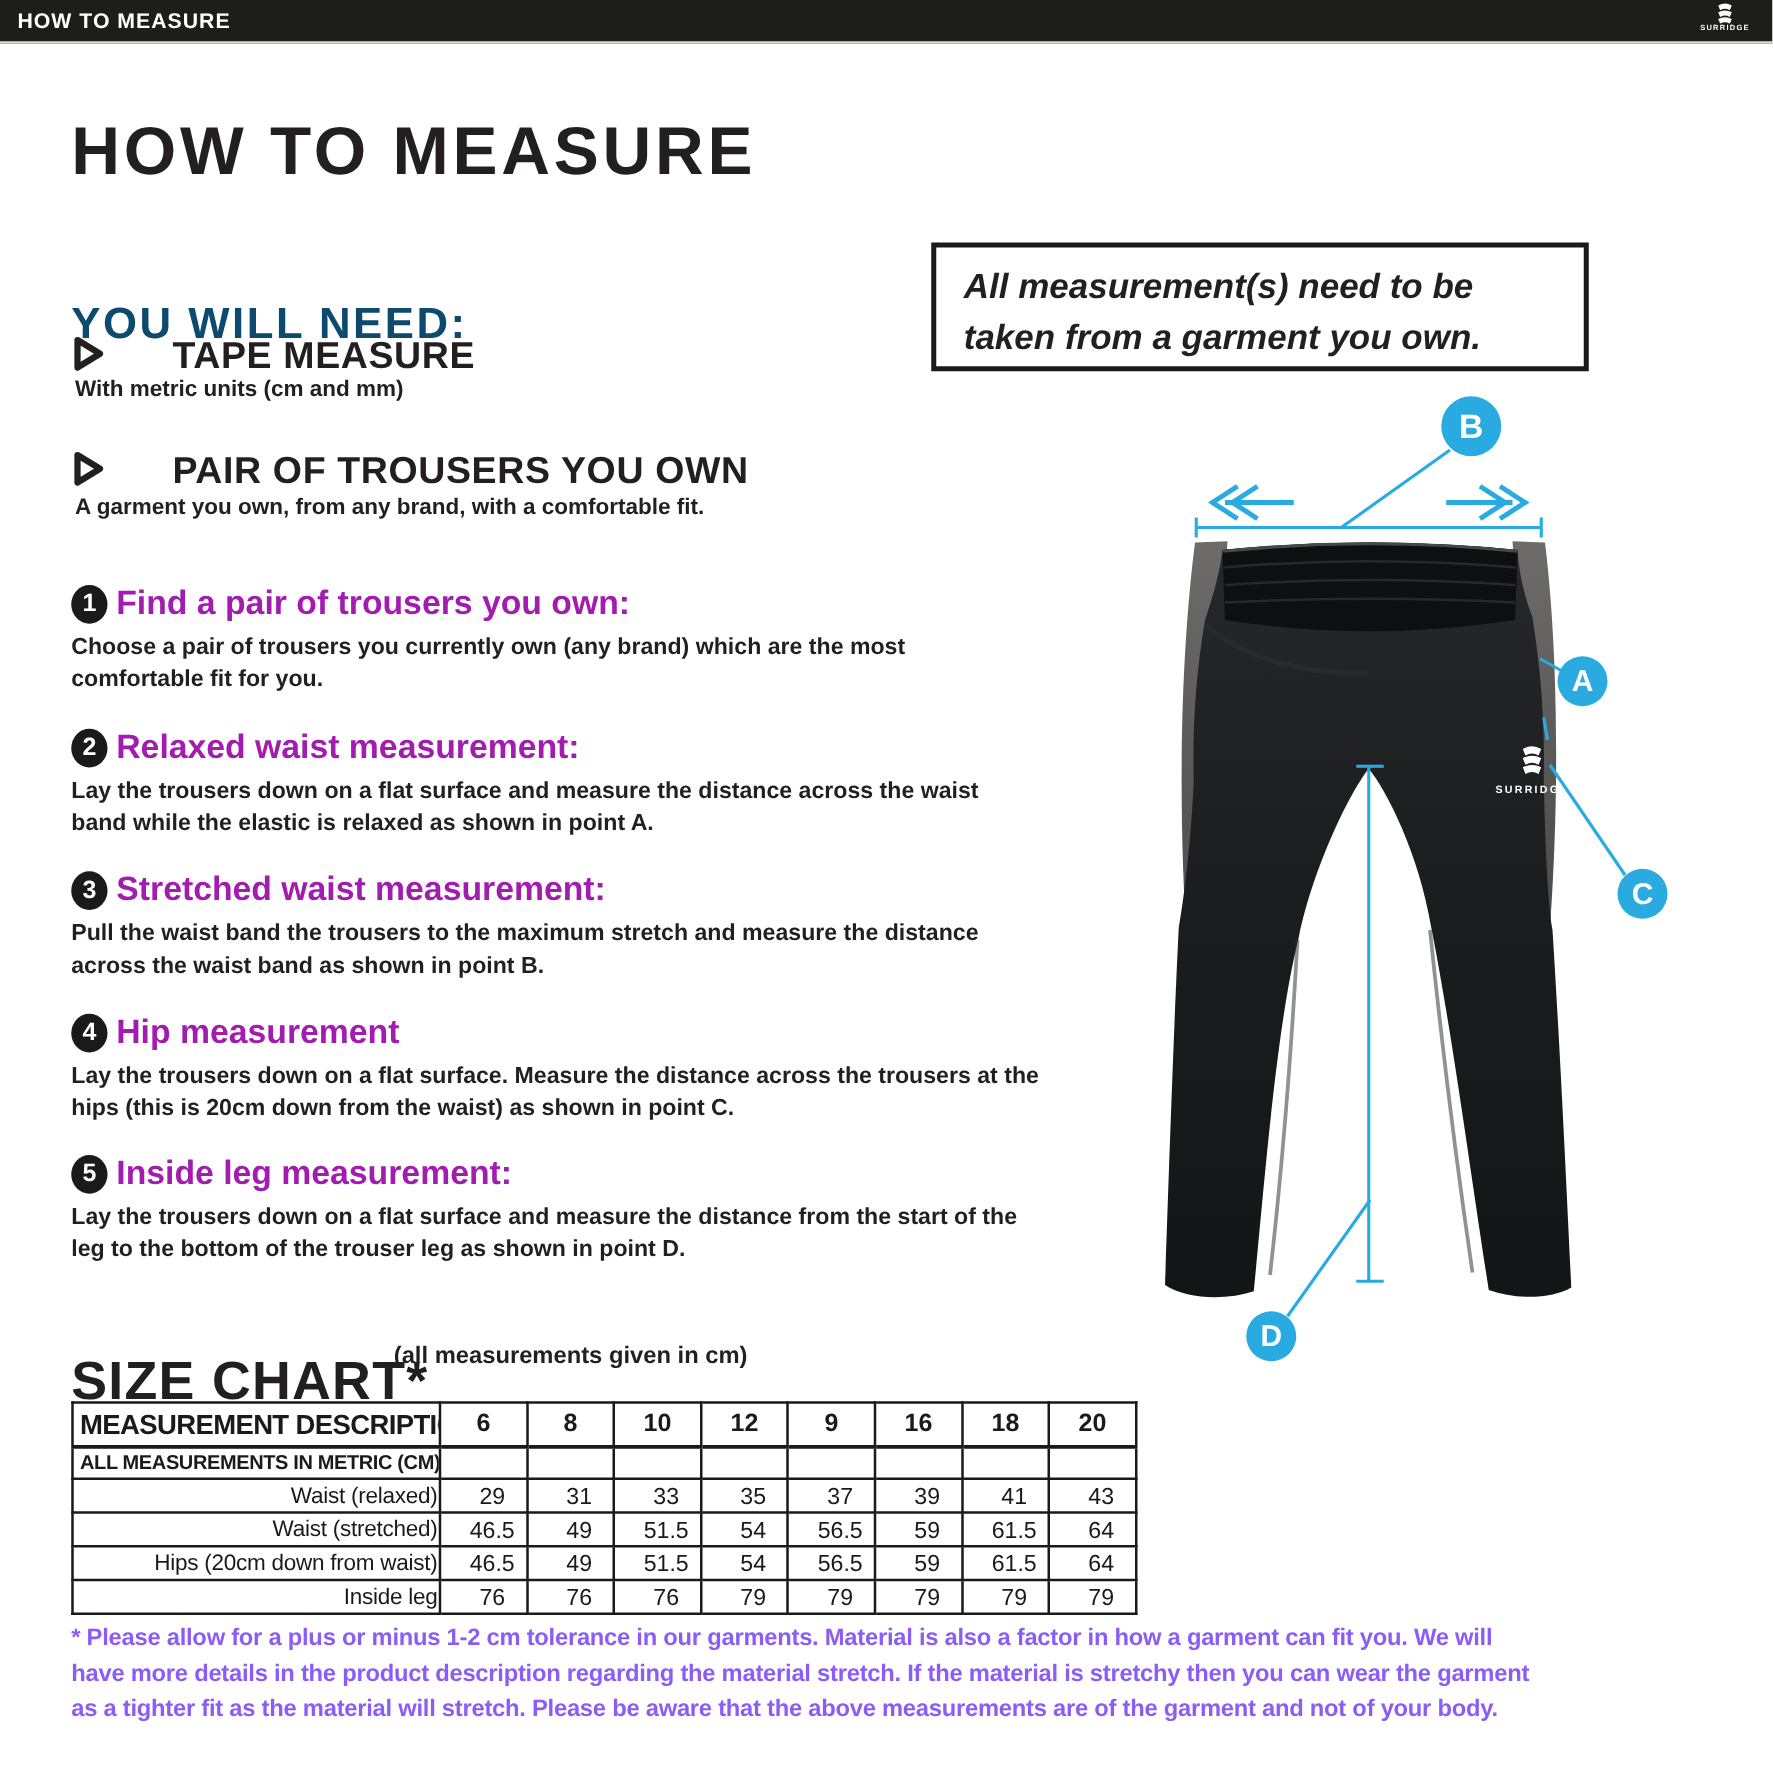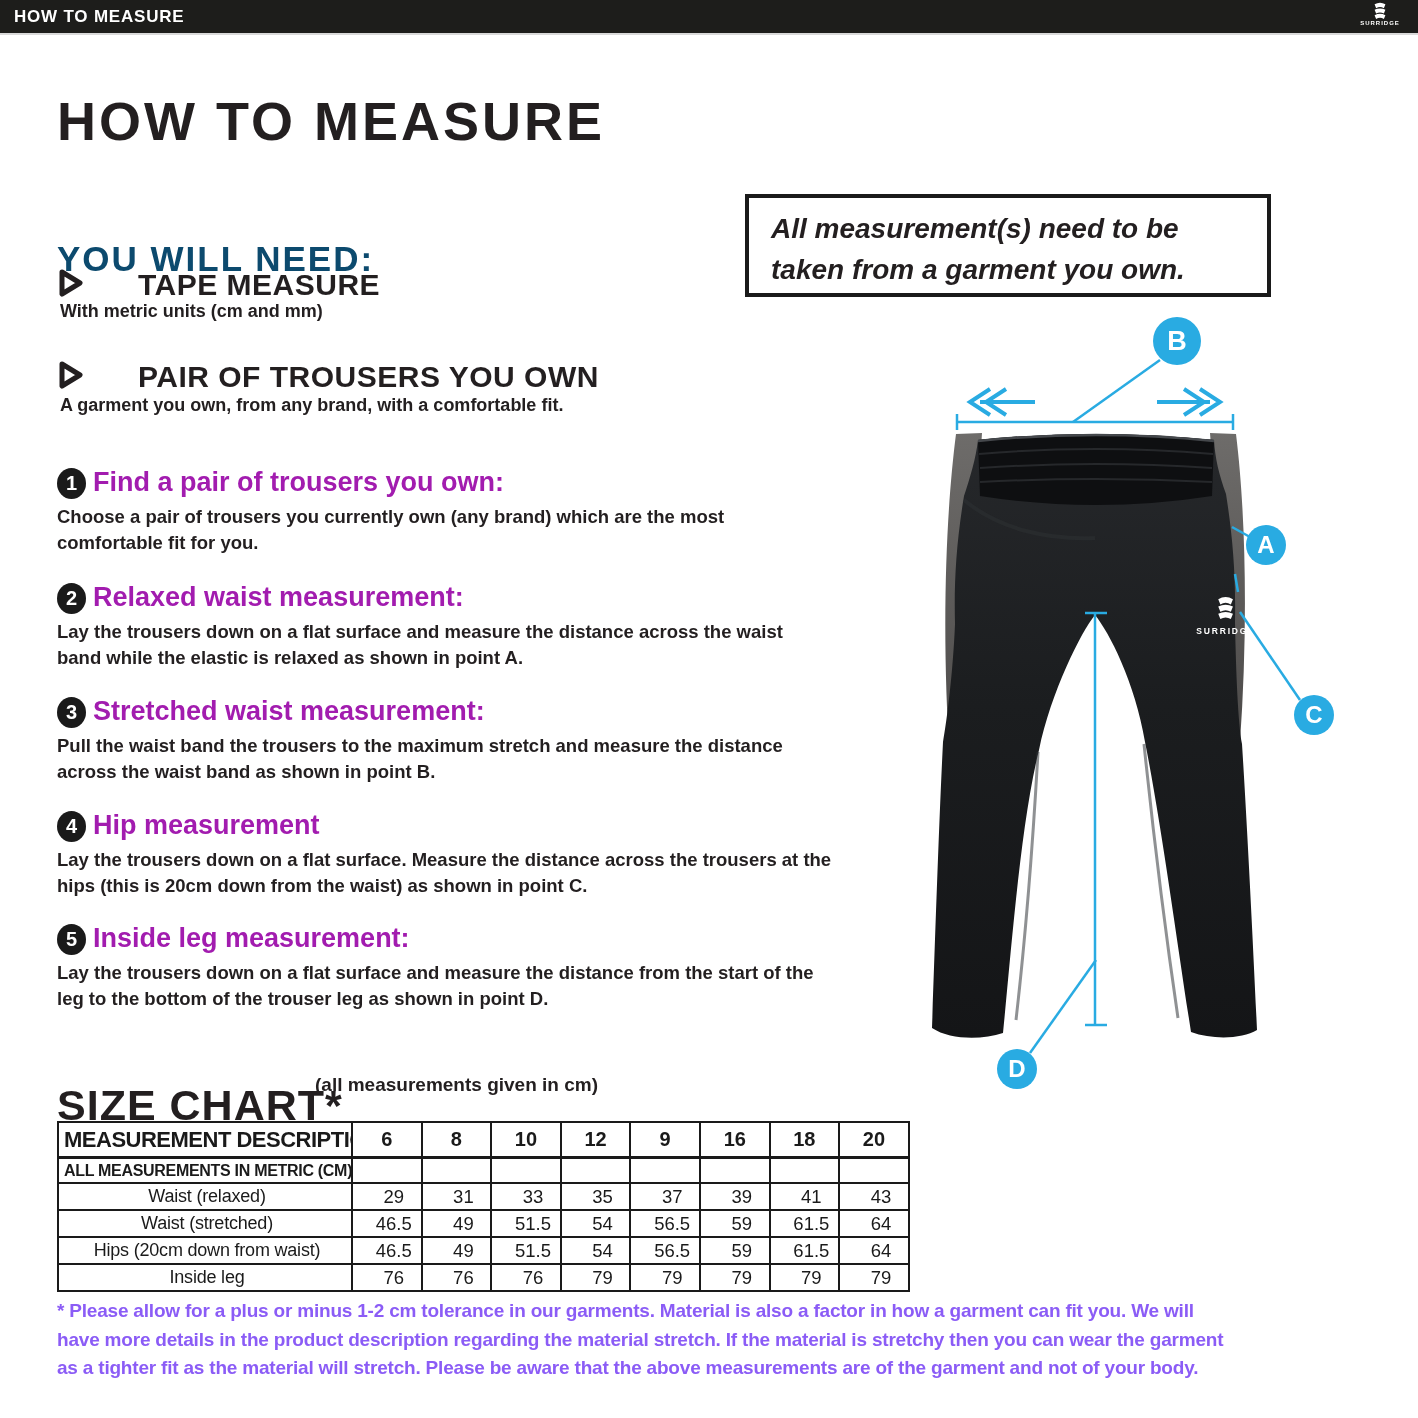--- a/index.html
+++ b/index.html
@@ -44,21 +44,21 @@
 
   table.size{left:57px;top:1121px;position:absolute;border-collapse:collapse;table-layout:fixed;
     width:851px;background:#fff;}
   table.size td{border:2px solid #1a1a1a;color:#1a1a1a;overflow:hidden;white-space:nowrap;}
   table.size col.c0{width:294px;}
   table.size col.cn{width:69.6px;}
   tr.thead td{height:31px;font-size:20px;font-weight:700;text-align:center;border-bottom-width:3px;}
   tr.thead td.lbl{font-size:22px;letter-spacing:-0.5px;text-align:left;padding-left:5px;}
   tr.tmetric td{height:21px;font-size:16px;font-weight:700;text-align:left;padding-left:5px;letter-spacing:-0.3px;}
   tr.trow td{height:23px;font-size:18.5px;font-weight:400;text-align:center;padding-left:15px;}
-  tr.trow td.lbl{font-size:18px;text-align:center;padding-left:5px;letter-spacing:-0.2px;margin-top:24px;}
+  tr.trow td.lbl{font-size:18px;text-align:right;padding-left:5px;letter-spacing:-0.2px;margin-top:24px;}
 
   
   .footer{left:57px;top:1297px;width:1180px;font-size:19px;font-weight:700;line-height:1.5;
     letter-spacing:-0.2px;color:#8b5cf6;}
 
   .fig{left:920px;top:300px;width:470px;height:810px;}
 </style>
 </head>
 <body>
 

